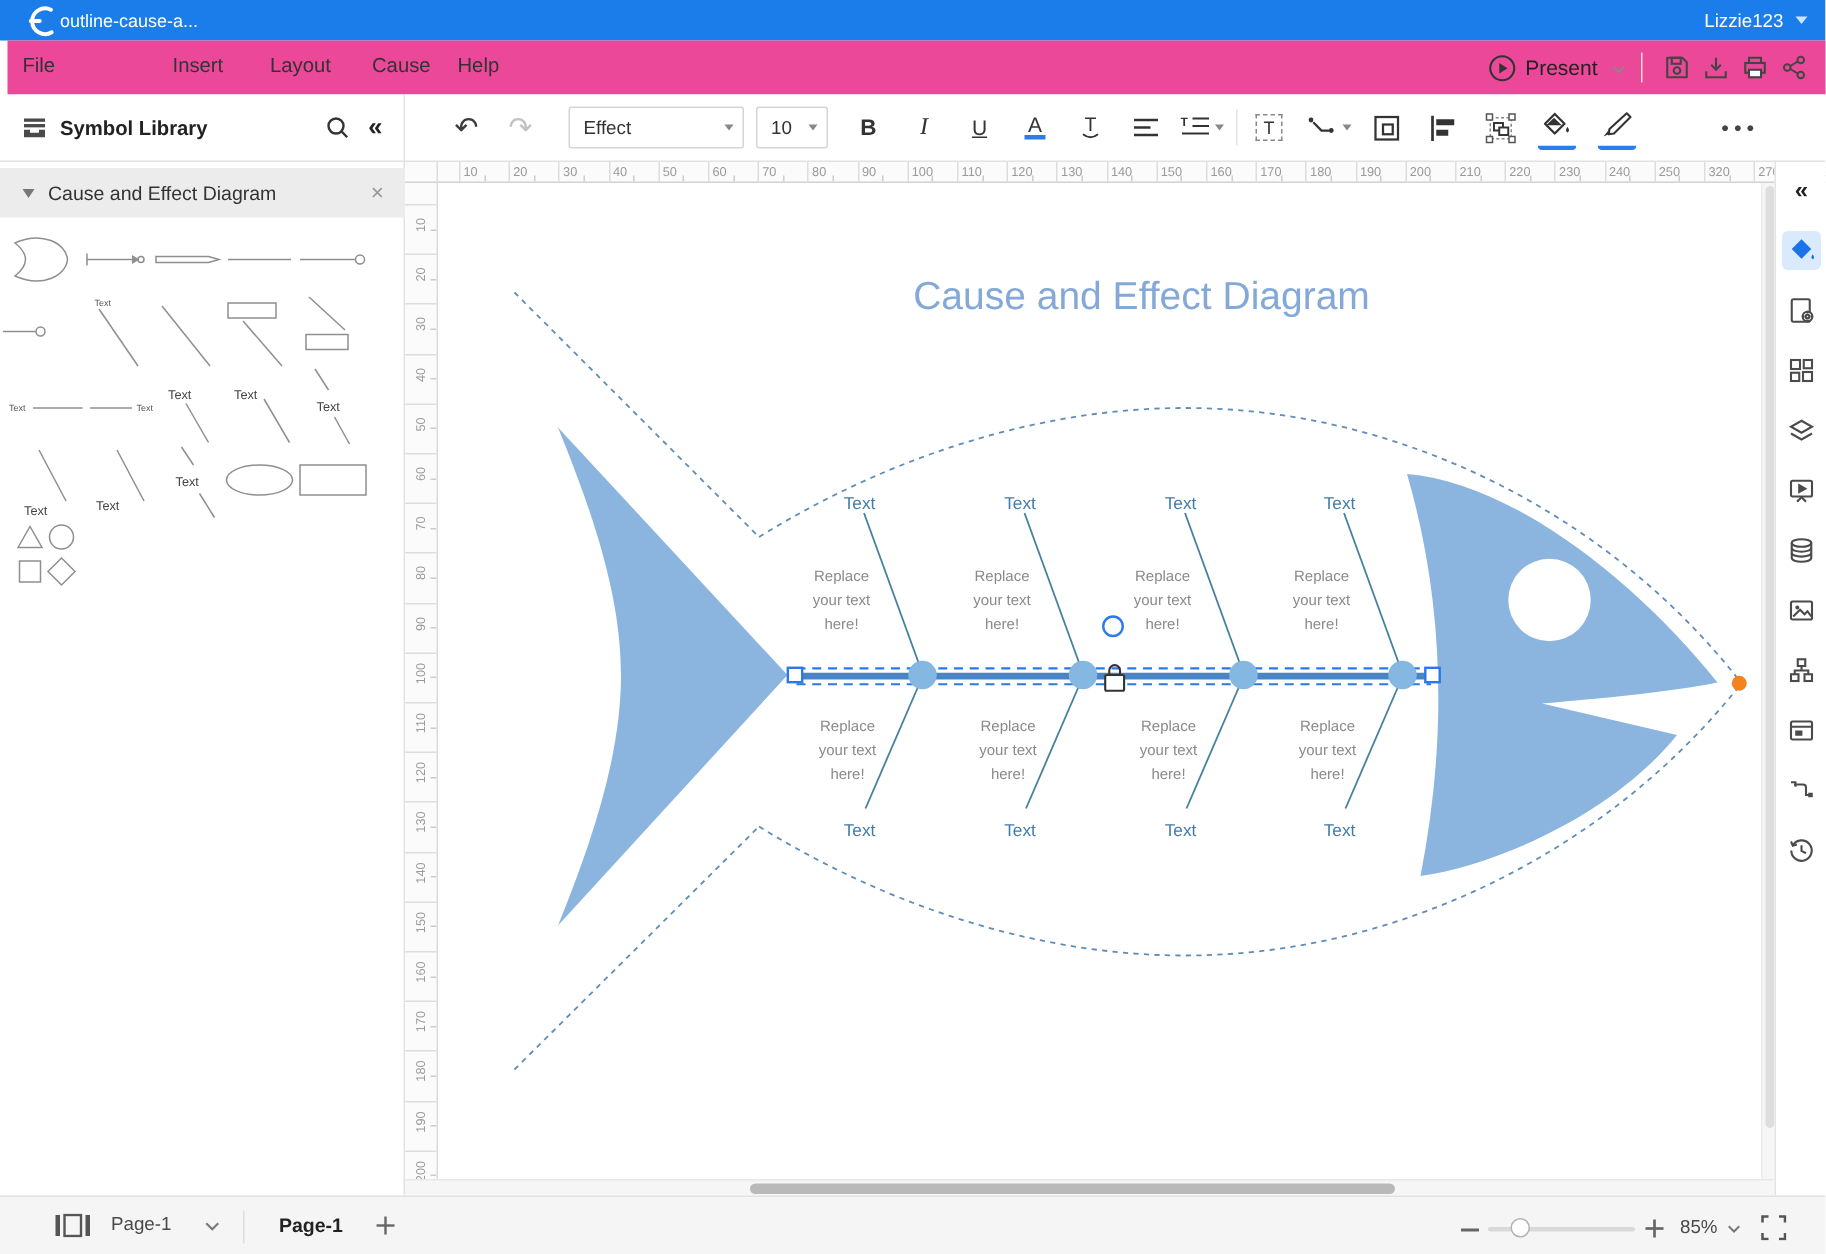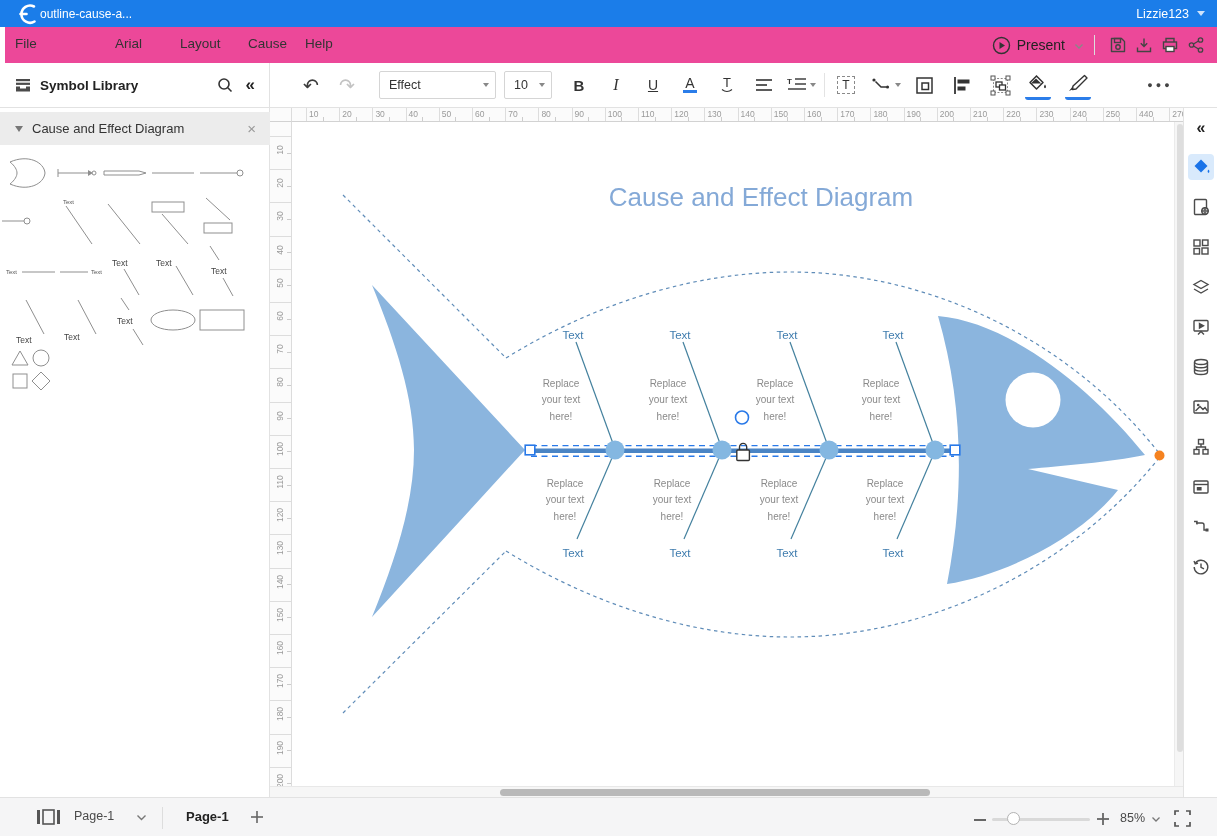--- a/index.html
+++ b/index.html
@@ -104,21 +104,21 @@
     <line x1="4.5" y1="12" x2="10.5" y2="12" stroke="#fff" stroke-width="2.6" stroke-linecap="round"></line>
   </svg>
   <span class="filename" style="margin-left:40px">outline-cause-a...</span>
   <span class="user">Lizzie123</span>
   <span class="user-caret"></span>
 </div>
 
 <div class="abs" id="menubar">
     <span class="menu-item" style="position: absolute; left: 10px;">File</span>
     <span class="menu-item" style="position: absolute; left: 58px; margin-top: 32px;">Edit</span>
-    <span class="menu-item" style="position: absolute; left: 110px;">Arial</span>
+    <span class="menu-item" style="position: absolute; left: 110px;">Insert</span>
     <span class="menu-item" style="position: absolute; left: 175px;">Layout</span>
     <span class="menu-item" style="position: absolute; left: 243px;">Cause</span>
     <span class="menu-item" style="position: absolute; left: 300px;">Help</span>
   </div>
 <div id="menu-right">
   <div class="present-wrap">
     <svg width="19" height="19" viewBox="0 0 19 19">
       <circle cx="9.5" cy="9.5" r="8" stroke="#333" stroke-width="1.4" fill="none"></circle>
       <path d="M 7.5,6 L 13,9.5 L 7.5,13 Z" fill="#333"></path>
     </svg>
@@ -451,21 +451,21 @@
     <div class="maj" style="left: 766.4px;"></div>
     <div class="lab" style="left: 769.4px;">230</div>
     <div class="min" style="left: 783px;"></div>
     <div class="maj" style="left: 799.6px;"></div>
     <div class="lab" style="left: 802.6px;">240</div>
     <div class="min" style="left: 816.2px;"></div>
     <div class="maj" style="left: 832.8px;"></div>
     <div class="lab" style="left: 835.8px;">250</div>
     <div class="min" style="left: 849.4px;"></div>
     <div class="maj" style="left: 866px;"></div>
-    <div class="lab" style="left: 869px;">440</div>
+    <div class="lab" style="left: 869px;">320</div>
     <div class="min" style="left: 882.6px;"></div>
     <div class="maj" style="left: 899.2px;"></div>
     <div class="lab" style="left: 902.2px;">270</div>
     <div class="min" style="left: 915.8px;"></div>
     <div class="maj" style="left: 932.4px;"></div>
     <div class="lab" style="left: 935.4px;">280</div>
   </div>
 <div class="abs" id="ruler-corner"></div>
 <div class="abs" id="ruler-v">
     <div class="maj" style="top: 14px;"></div>

